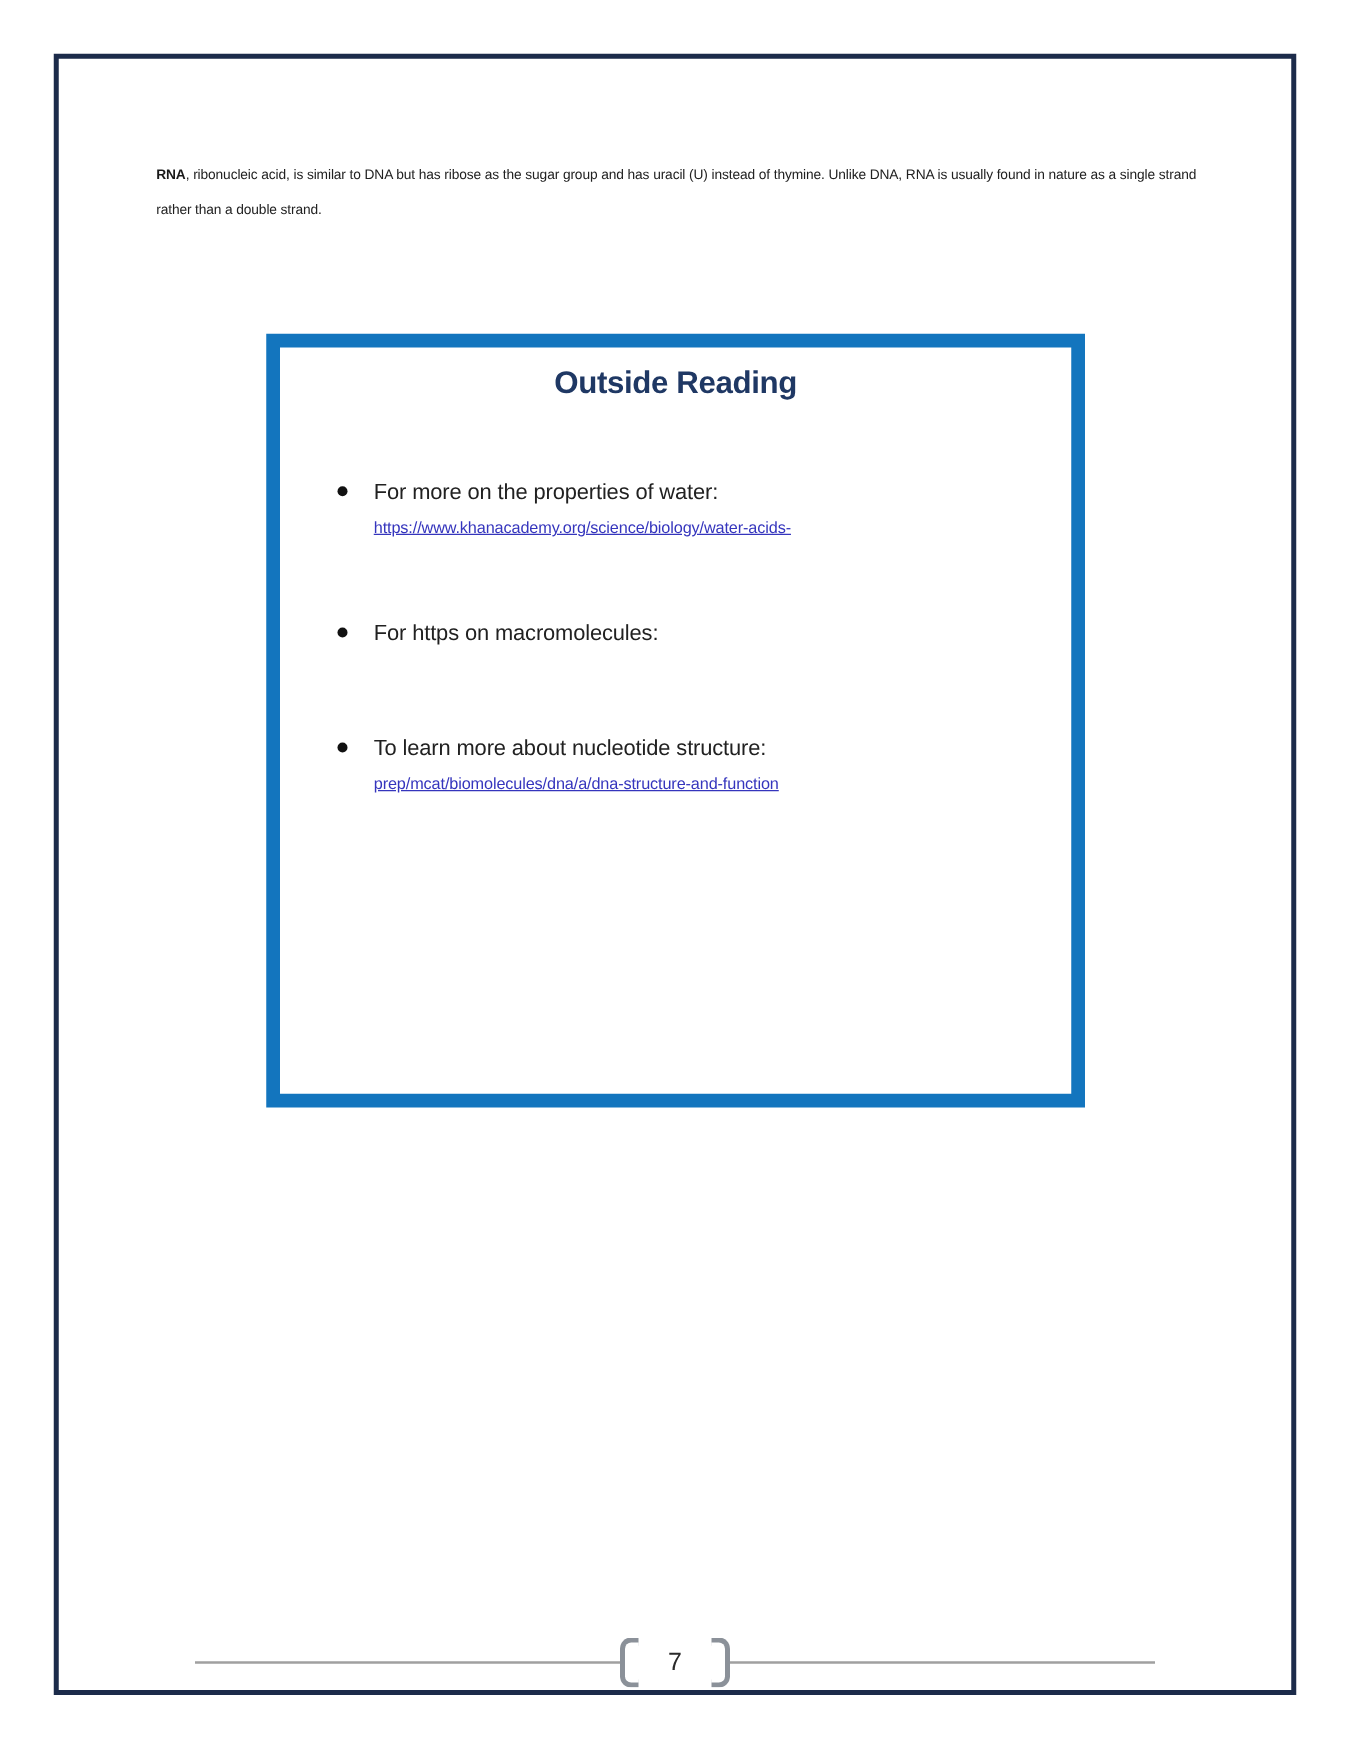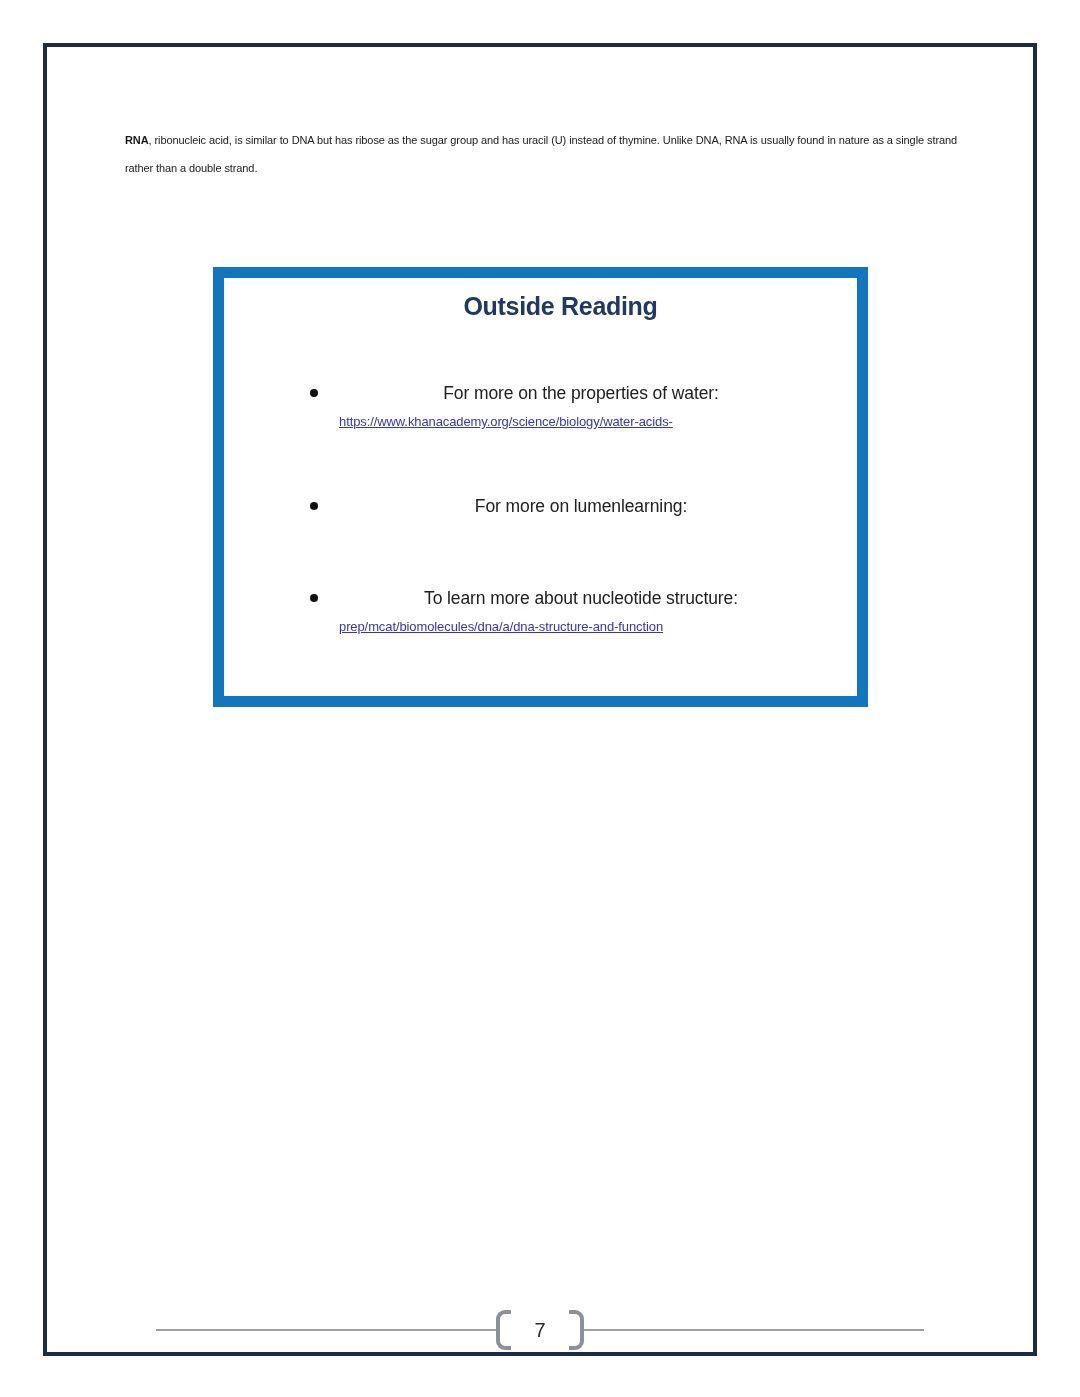--- a/index.html
+++ b/index.html
@@ -31,24 +31,23 @@
     text-align: justify;
     color: #212121;
     letter-spacing: -0.1px;
   }
   .intro b { font-weight: bold; color: #1a1a1a; }
 
   
   .reading-box {
     position: absolute;
     left: 213px; top: 267px;
-    width: 655px; height: 440px;
+    width: 655px; height: 619px;
     border: 11px solid #1375be;
     background: #ffffff;
-    padding-left: 40px;
   }
   .reading-title {
     margin-top: 14px;
     text-align: center;
     font-size: 25px;
     font-weight: bold;
     color: #1f3864;
     letter-spacing: -0.3px;
   }
   .reading-list {
@@ -68,21 +67,20 @@
     border-radius: 50%;
     background: #111111;
     margin-top: 10px;
   }
   .li-body { flex: 1; margin-left: 21px; }
   .li-label {
     font-size: 17.5px;
     line-height: 28px;
     color: #212121;
     letter-spacing: -0.1px;
-    text-align: center;
   }
   .li-link a {
     display: block;
     font-size: 13px;
     line-height: 30px;
     color: #3535bd;
     text-decoration: underline;
     letter-spacing: -0.1px;
     cursor: pointer;
   }
@@ -130,21 +128,21 @@
         <div class="li-label">For more on the properties of water:</div>
         <div class="li-link">
           <a>https://www.khanacademy.org/science/biology/water-acids-</a>
         </div>
       </div>
     </li>
 
     <li>
       <span class="bullet-dot"></span>
       <div class="li-body">
-        <div class="li-label">For more on lumenlearning:</div>
+        <div class="li-label">For https on macromolecules:</div>
         <div class="li-link">
         </div>
       </div>
     </li>
 
     <li>
       <span class="bullet-dot"></span>
       <div class="li-body">
         <div class="li-label">To learn more about nucleotide structure:</div>
         <div class="li-link">

